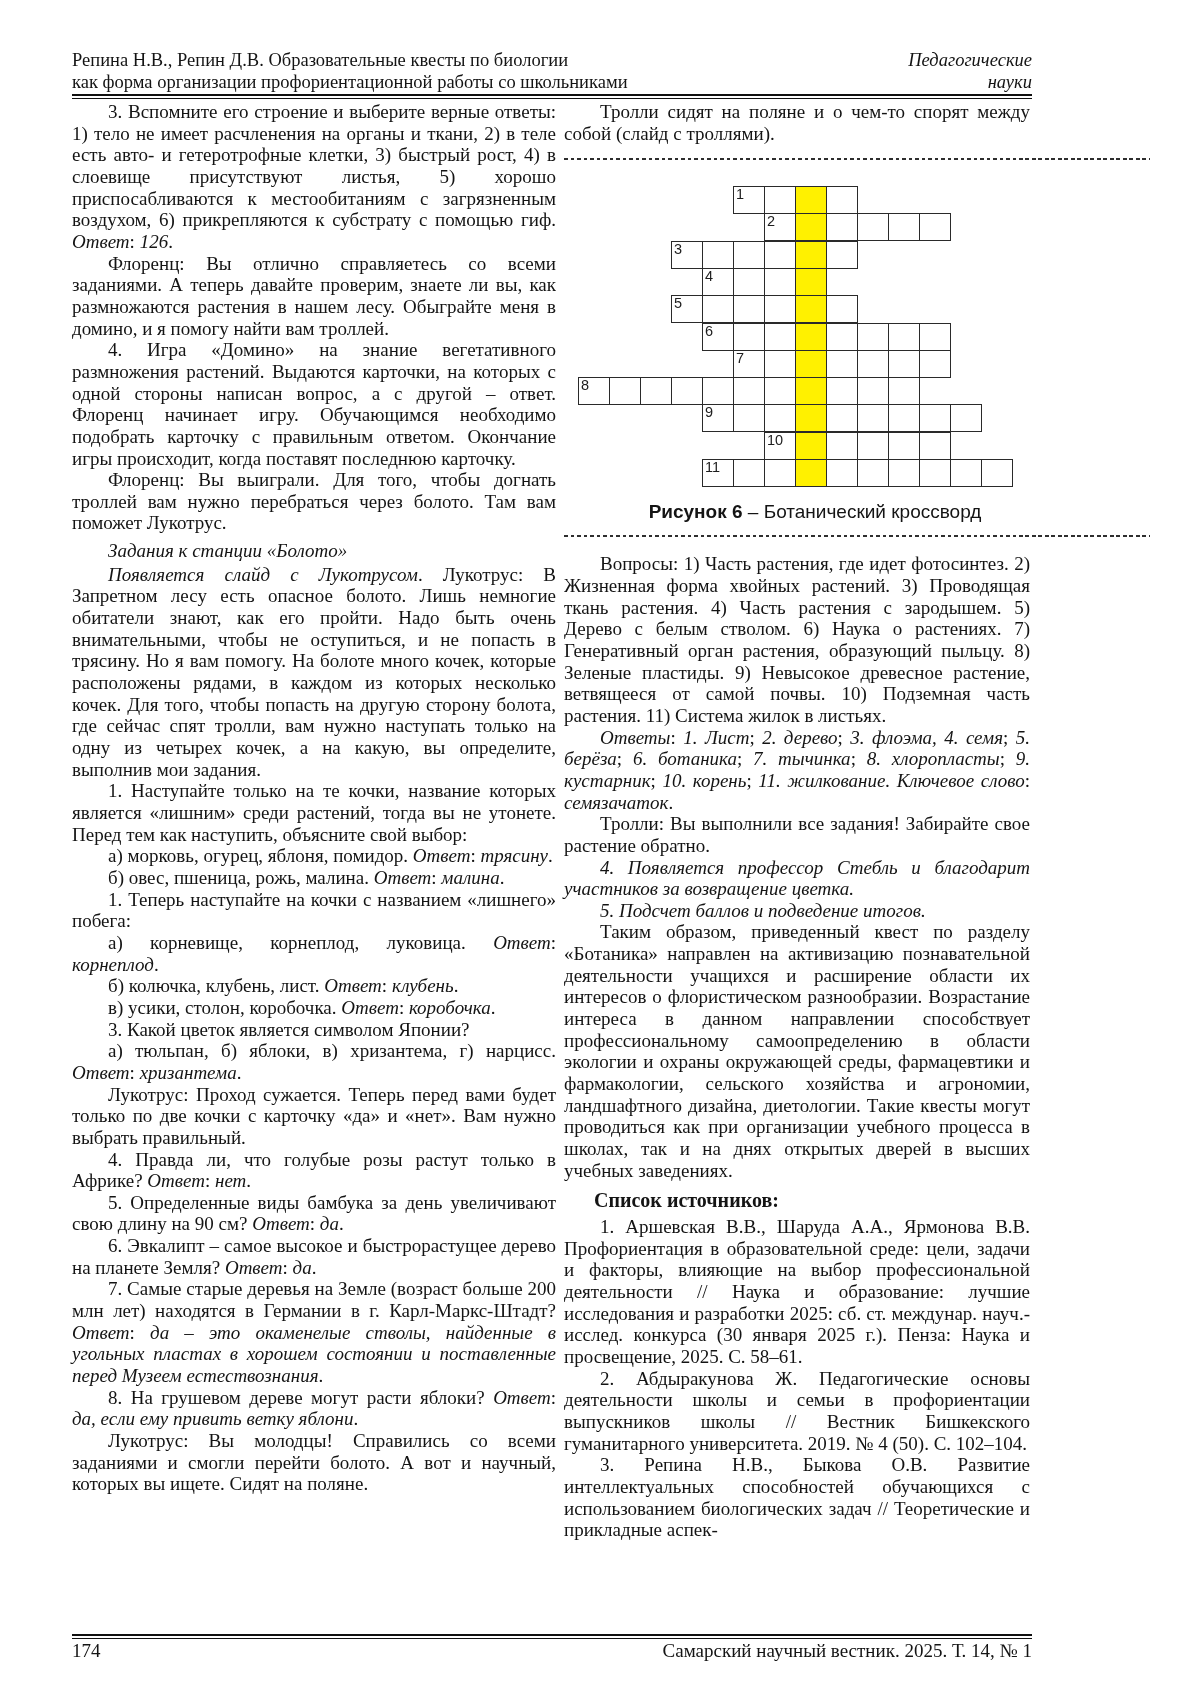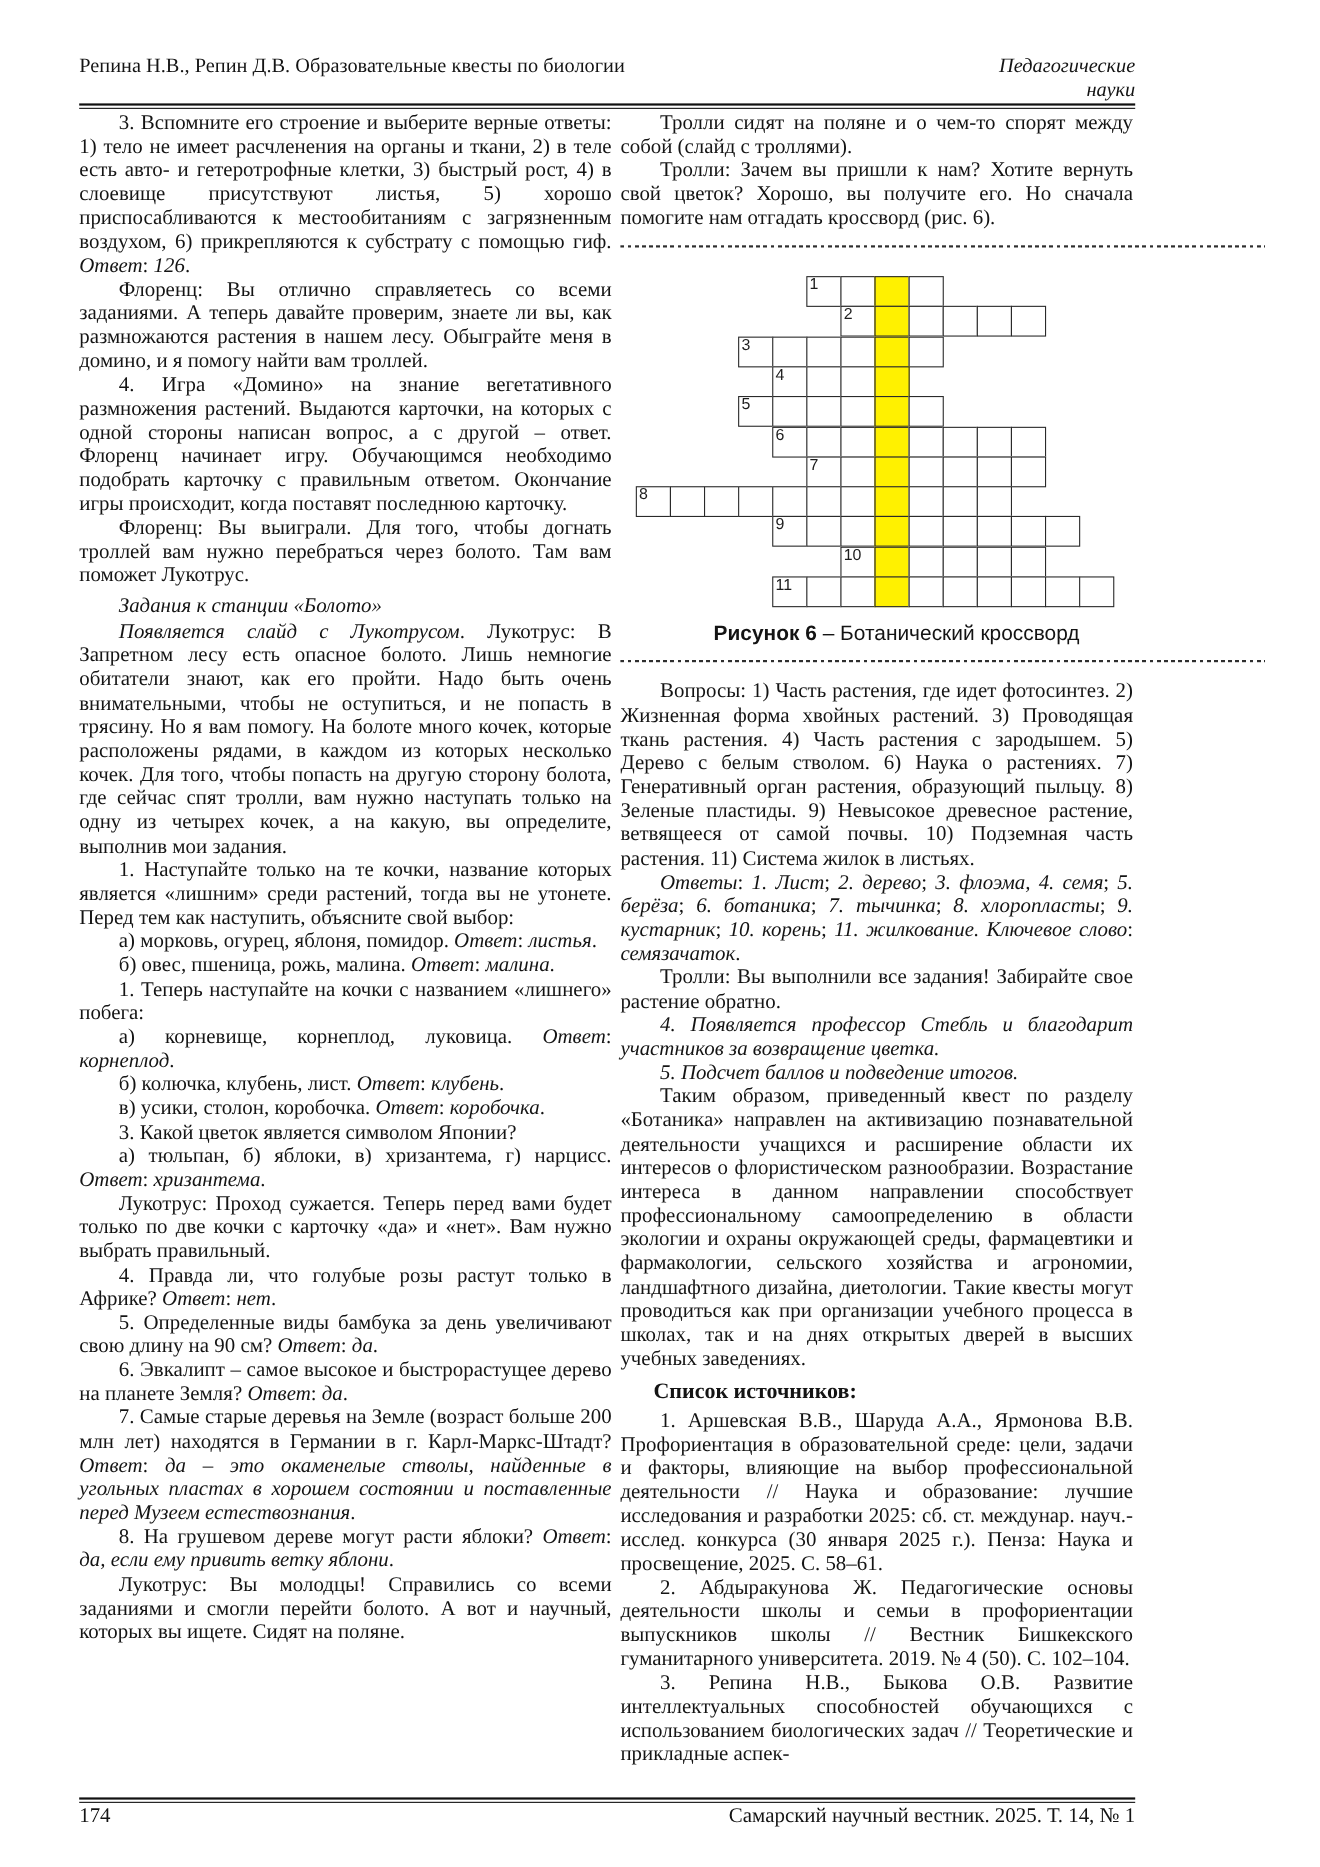--- a/index.html
+++ b/index.html
@@ -33,54 +33,54 @@
   .caption .bo{font-weight:bold;margin-left:36px;}
   .qpara{margin-top:16px;}
   #footer-page{left:72px;top:1640px;font-size:19px;}
   #footer-journal{left:432px;top:1640px;width:600px;text-align:right;font-size:19px;}
 </style>
 </head>
 <body>
 
 <div id="header-left" class="abs">
   <div>Репина Н.В., Репин Д.В. Образовательные квесты по биологии</div>
+  <div>как форма организации профориентационной работы со школьниками</div>
 </div>
 <div id="header-right" class="abs">
   <div>Педагогические</div>
   <div>науки</div>
 </div>
 <div id="header-rule" class="abs rule"></div>
 
 <div id="left-col" class="abs">
     <div class="para"><span>3. Вспомните его строение и выберите верные ответы: 1) тело не имеет расчленения на органы и ткани, 2) в теле есть авто- и гетеротрофные клетки, 3) быстрый рост, 4) в слоевище присутствуют листья, 5) хорошо приспосабливаются к местообитаниям с загрязненным воздухом, 6) прикрепляются к субстрату с помощью гиф. </span><span class="it">Ответ</span><span>: </span><span class="it">126</span><span>.</span></div>
     <div class="para"><span>Флоренц: Вы отлично справляетесь со всеми заданиями. А теперь давайте проверим, знаете ли вы, как размножаются растения в нашем лесу. Обыграйте меня в домино, и я помогу найти вам троллей.</span></div>
     <div class="para"><span>4. Игра «Домино» на знание вегетативного размножения растений. Выдаются карточки, на которых с одной стороны написан вопрос, а с другой – ответ. Флоренц начинает игру. Обучающимся необходимо подобрать карточку с правильным ответом. Окончание игры происходит, когда поставят последнюю карточку.</span></div>
     <div class="para"><span>Флоренц: Вы выиграли. Для того, чтобы догнать троллей вам нужно перебраться через болото. Там вам поможет Лукотрус.</span></div>
     <div class="h-it"><span class="it">Задания к станции «Болото»</span></div>
     <div class="para"><span class="it">Появляется слайд с Лукотрусом</span><span>. Лукотрус: В Запретном лесу есть опасное болото. Лишь немногие обитатели знают, как его пройти. Надо быть очень внимательными, чтобы не оступиться, и не попасть в трясину. Но я вам помогу. На болоте много кочек, которые расположены рядами, в каждом из которых несколько кочек. Для того, чтобы попасть на другую сторону болота, где сейчас спят тролли, вам нужно наступать только на одну из четырех кочек, а на какую, вы определите, выполнив мои задания.</span></div>
     <div class="para"><span>1. Наступайте только на те кочки, название которых является «лишним» среди растений, тогда вы не утонете. Перед тем как наступить, объясните свой выбор:</span></div>
-    <div class="para"><span>а) морковь, огурец, яблоня, помидор. </span><span class="it">Ответ</span><span>: </span><span class="it">листья</span><span>.</span></div>
+    <div class="para"><span>а) морковь, огурец, яблоня, помидор. </span><span class="it">Ответ</span><span>: </span><span class="it">трясину</span><span>.</span></div>
     <div class="para"><span>б) овес, пшеница, рожь, малина. </span><span class="it">Ответ</span><span>: </span><span class="it">малина</span><span>.</span></div>
     <div class="para"><span>1. Теперь наступайте на кочки с названием «лишнего» побега:</span></div>
     <div class="para"><span>а) корневище, корнеплод, луковица. </span><span class="it">Ответ</span><span>: </span><span class="it">корнеплод</span><span>.</span></div>
     <div class="para"><span>б) колючка, клубень, лист. </span><span class="it">Ответ</span><span>: </span><span class="it">клубень</span><span>.</span></div>
     <div class="para"><span>в) усики, столон, коробочка. </span><span class="it">Ответ</span><span>: </span><span class="it">коробочка</span><span>.</span></div>
     <div class="para"><span>3. Какой цветок является символом Японии?</span></div>
     <div class="para"><span>а) тюльпан, б) яблоки, в) хризантема, г) нарцисс. </span><span class="it">Ответ</span><span>: </span><span class="it">хризантема</span><span>.</span></div>
     <div class="para"><span>Лукотрус: Проход сужается. Теперь перед вами будет только по две кочки с карточку «да» и «нет». Вам нужно выбрать правильный.</span></div>
     <div class="para"><span>4. Правда ли, что голубые розы растут только в Африке? </span><span class="it">Ответ</span><span>: </span><span class="it">нет</span><span>.</span></div>
     <div class="para"><span>5. Определенные виды бамбука за день увеличивают свою длину на 90 см? </span><span class="it">Ответ</span><span>: </span><span class="it">да</span><span>.</span></div>
     <div class="para"><span>6. Эвкалипт – самое высокое и быстрорастущее дерево на планете Земля? </span><span class="it">Ответ</span><span>: </span><span class="it">да</span><span>.</span></div>
     <div class="para"><span>7. Самые старые деревья на Земле (возраст больше 200 млн лет) находятся в Германии в г. Карл-Маркс-Штадт? </span><span class="it">Ответ</span><span>: </span><span class="it">да – это окаменелые стволы, найденные в угольных пластах в хорошем состоянии и поставленные перед Музеем естествознания</span><span>.</span></div>
     <div class="para"><span>8. На грушевом дереве могут расти яблоки? </span><span class="it">Ответ</span><span>: </span><span class="it">да, если ему привить ветку яблони</span><span>.</span></div>
     <div class="para"><span>Лукотрус: Вы молодцы! Справились со всеми заданиями и смогли перейти болото. А вот и научный, которых вы ищете. Сидят на поляне.</span></div>
   </div>
 <div id="right-col" class="abs">
     <div class="para"><span>Тролли сидят на поляне и о чем-то спорят между собой (слайд с троллями).</span></div>
-    <div class="para"><span>Тролли: Зачем вы пришли к нам? Хотите вернуть свой цветок? Хорошо, вы получите его. Но сначала помогите нам отгадать кроссворд (рис. 6).</span></div>
     <div class="dashes"></div>
     <div class="crossword" style="height: 302px;">
       <div class="cell" style="left: 169px; top: 0px; width: 32px; height: 28px;">
         <span class="clue-num">1</span>
       </div>
       <div class="cell" style="left: 200px; top: 0px; width: 32px; height: 28px;"></div>
       <div class="cell yellow" style="left: 231px; top: 0px; width: 32px; height: 28px;"></div>
       <div class="cell" style="left: 262px; top: 0px; width: 32px; height: 28px;"></div>
       <div class="cell" style="left: 200px; top: 27px; width: 32px; height: 28px;">
         <span class="clue-num">2</span>

